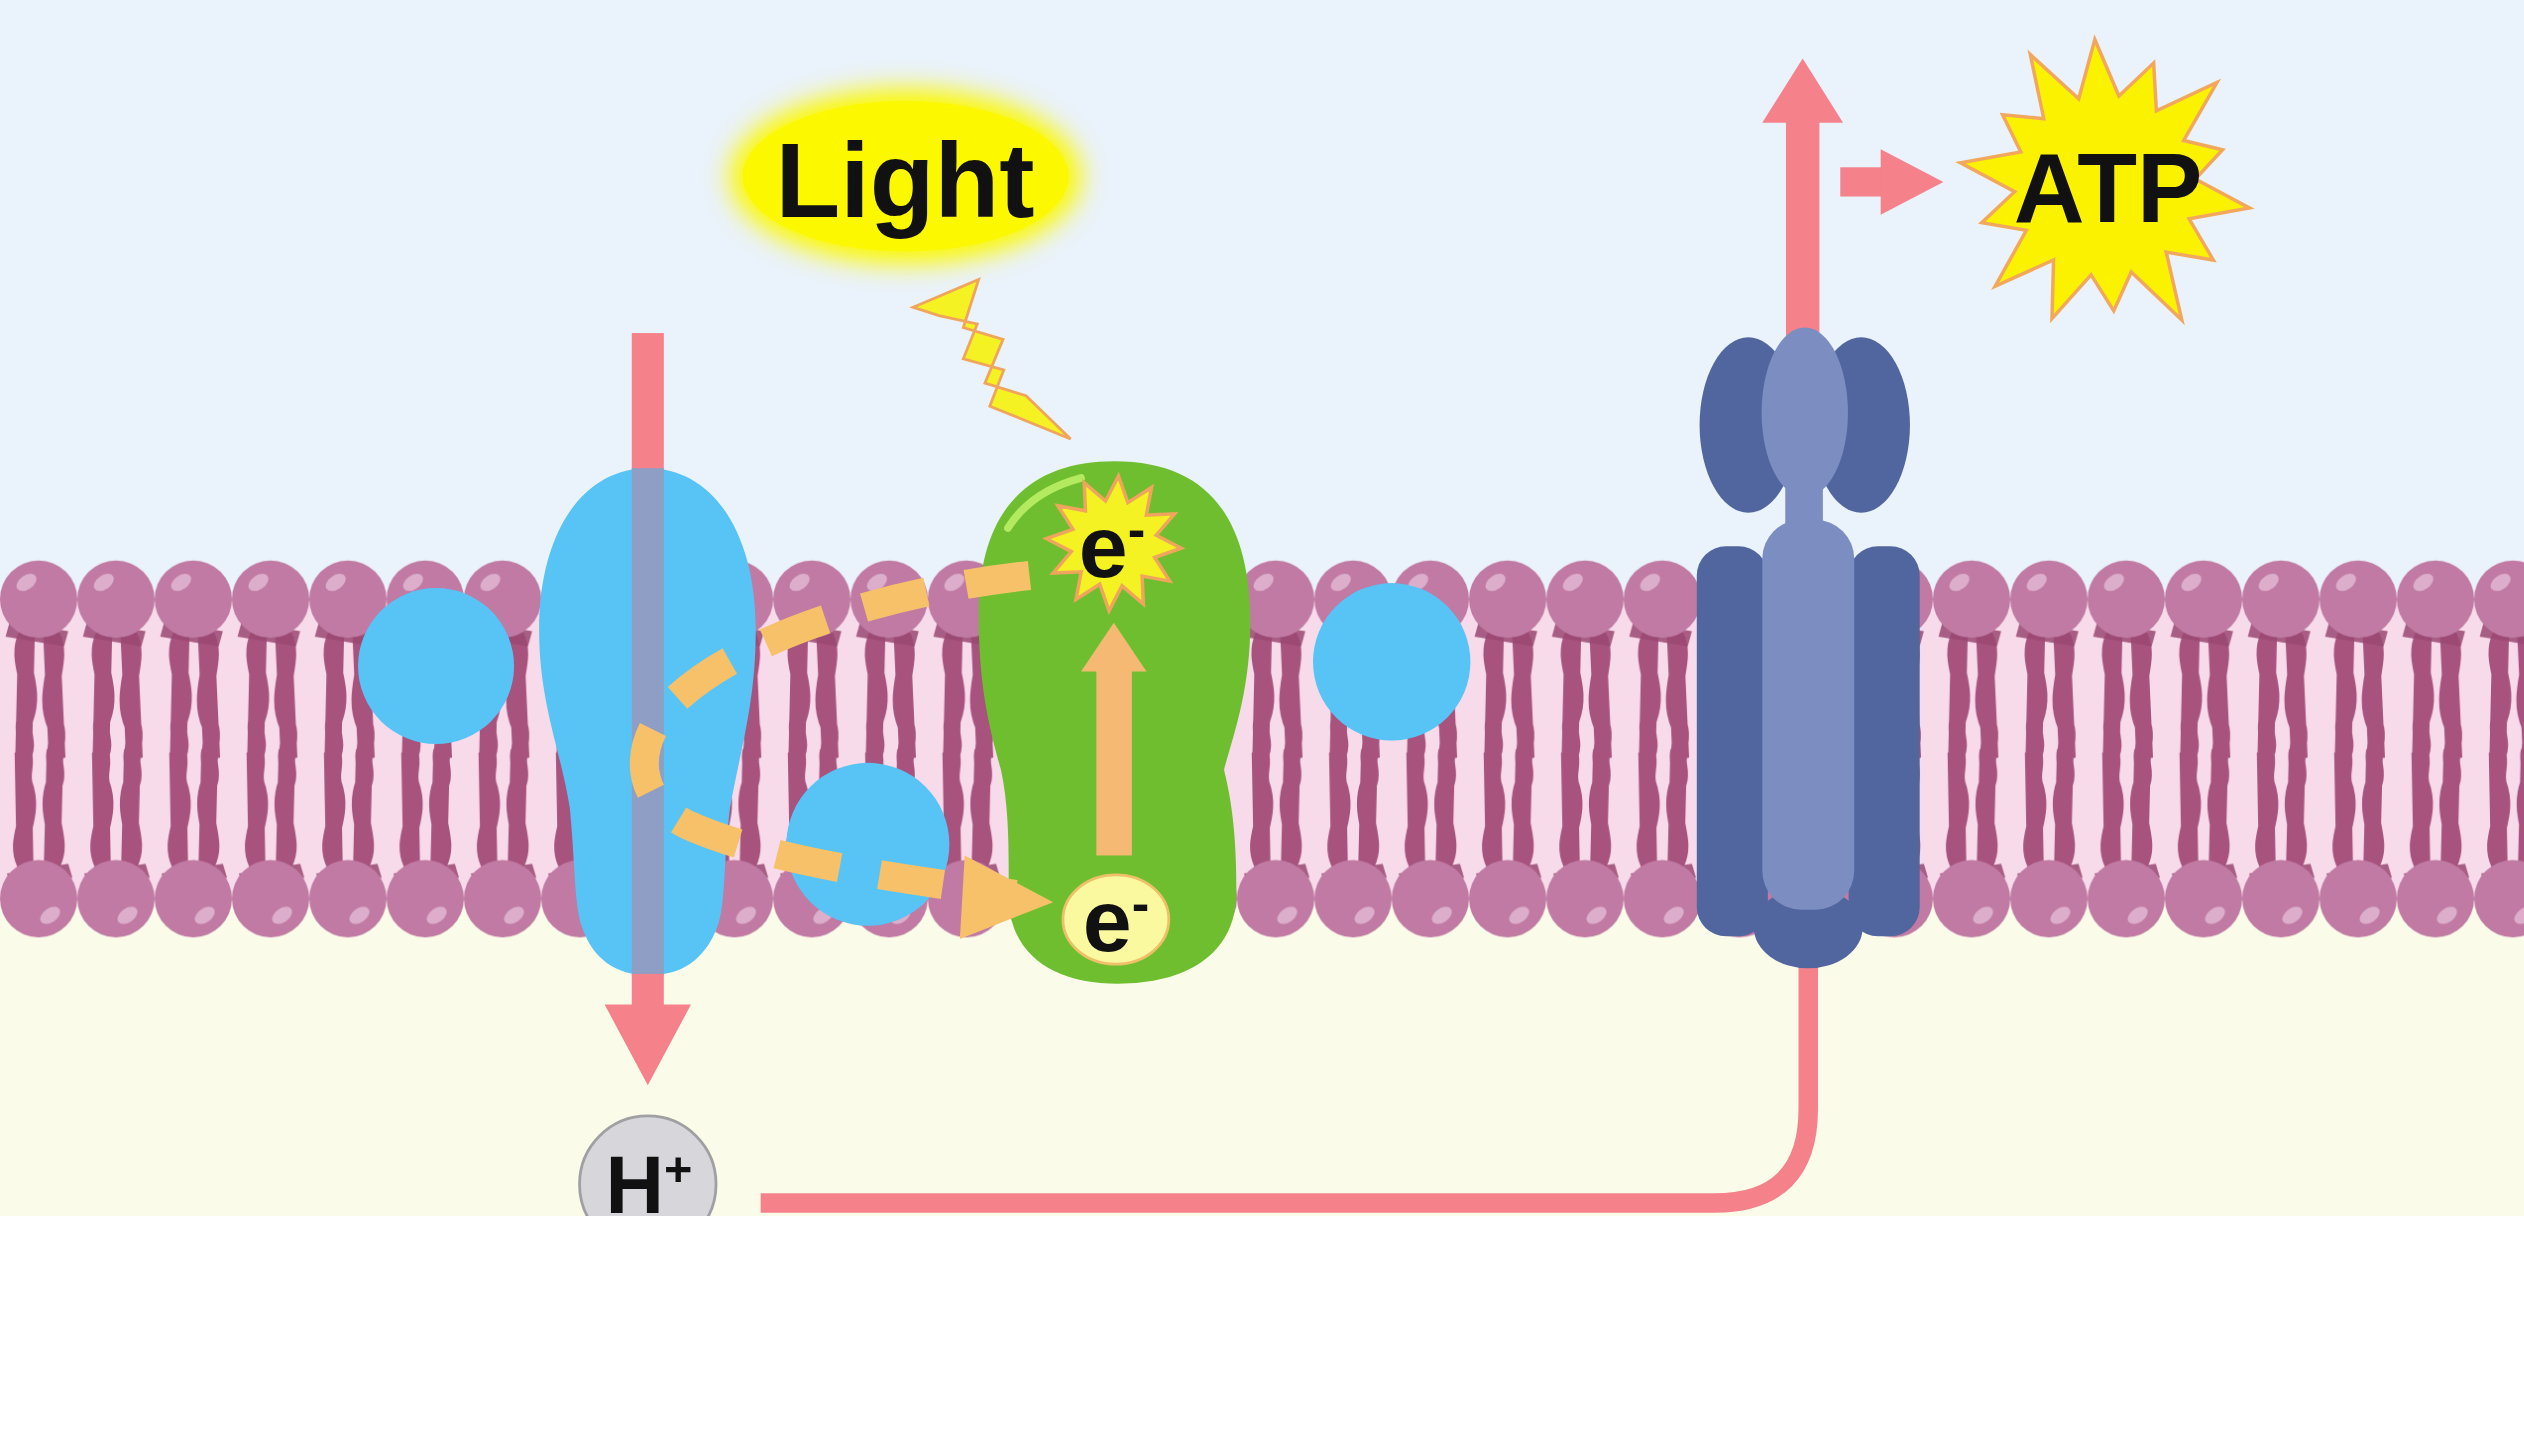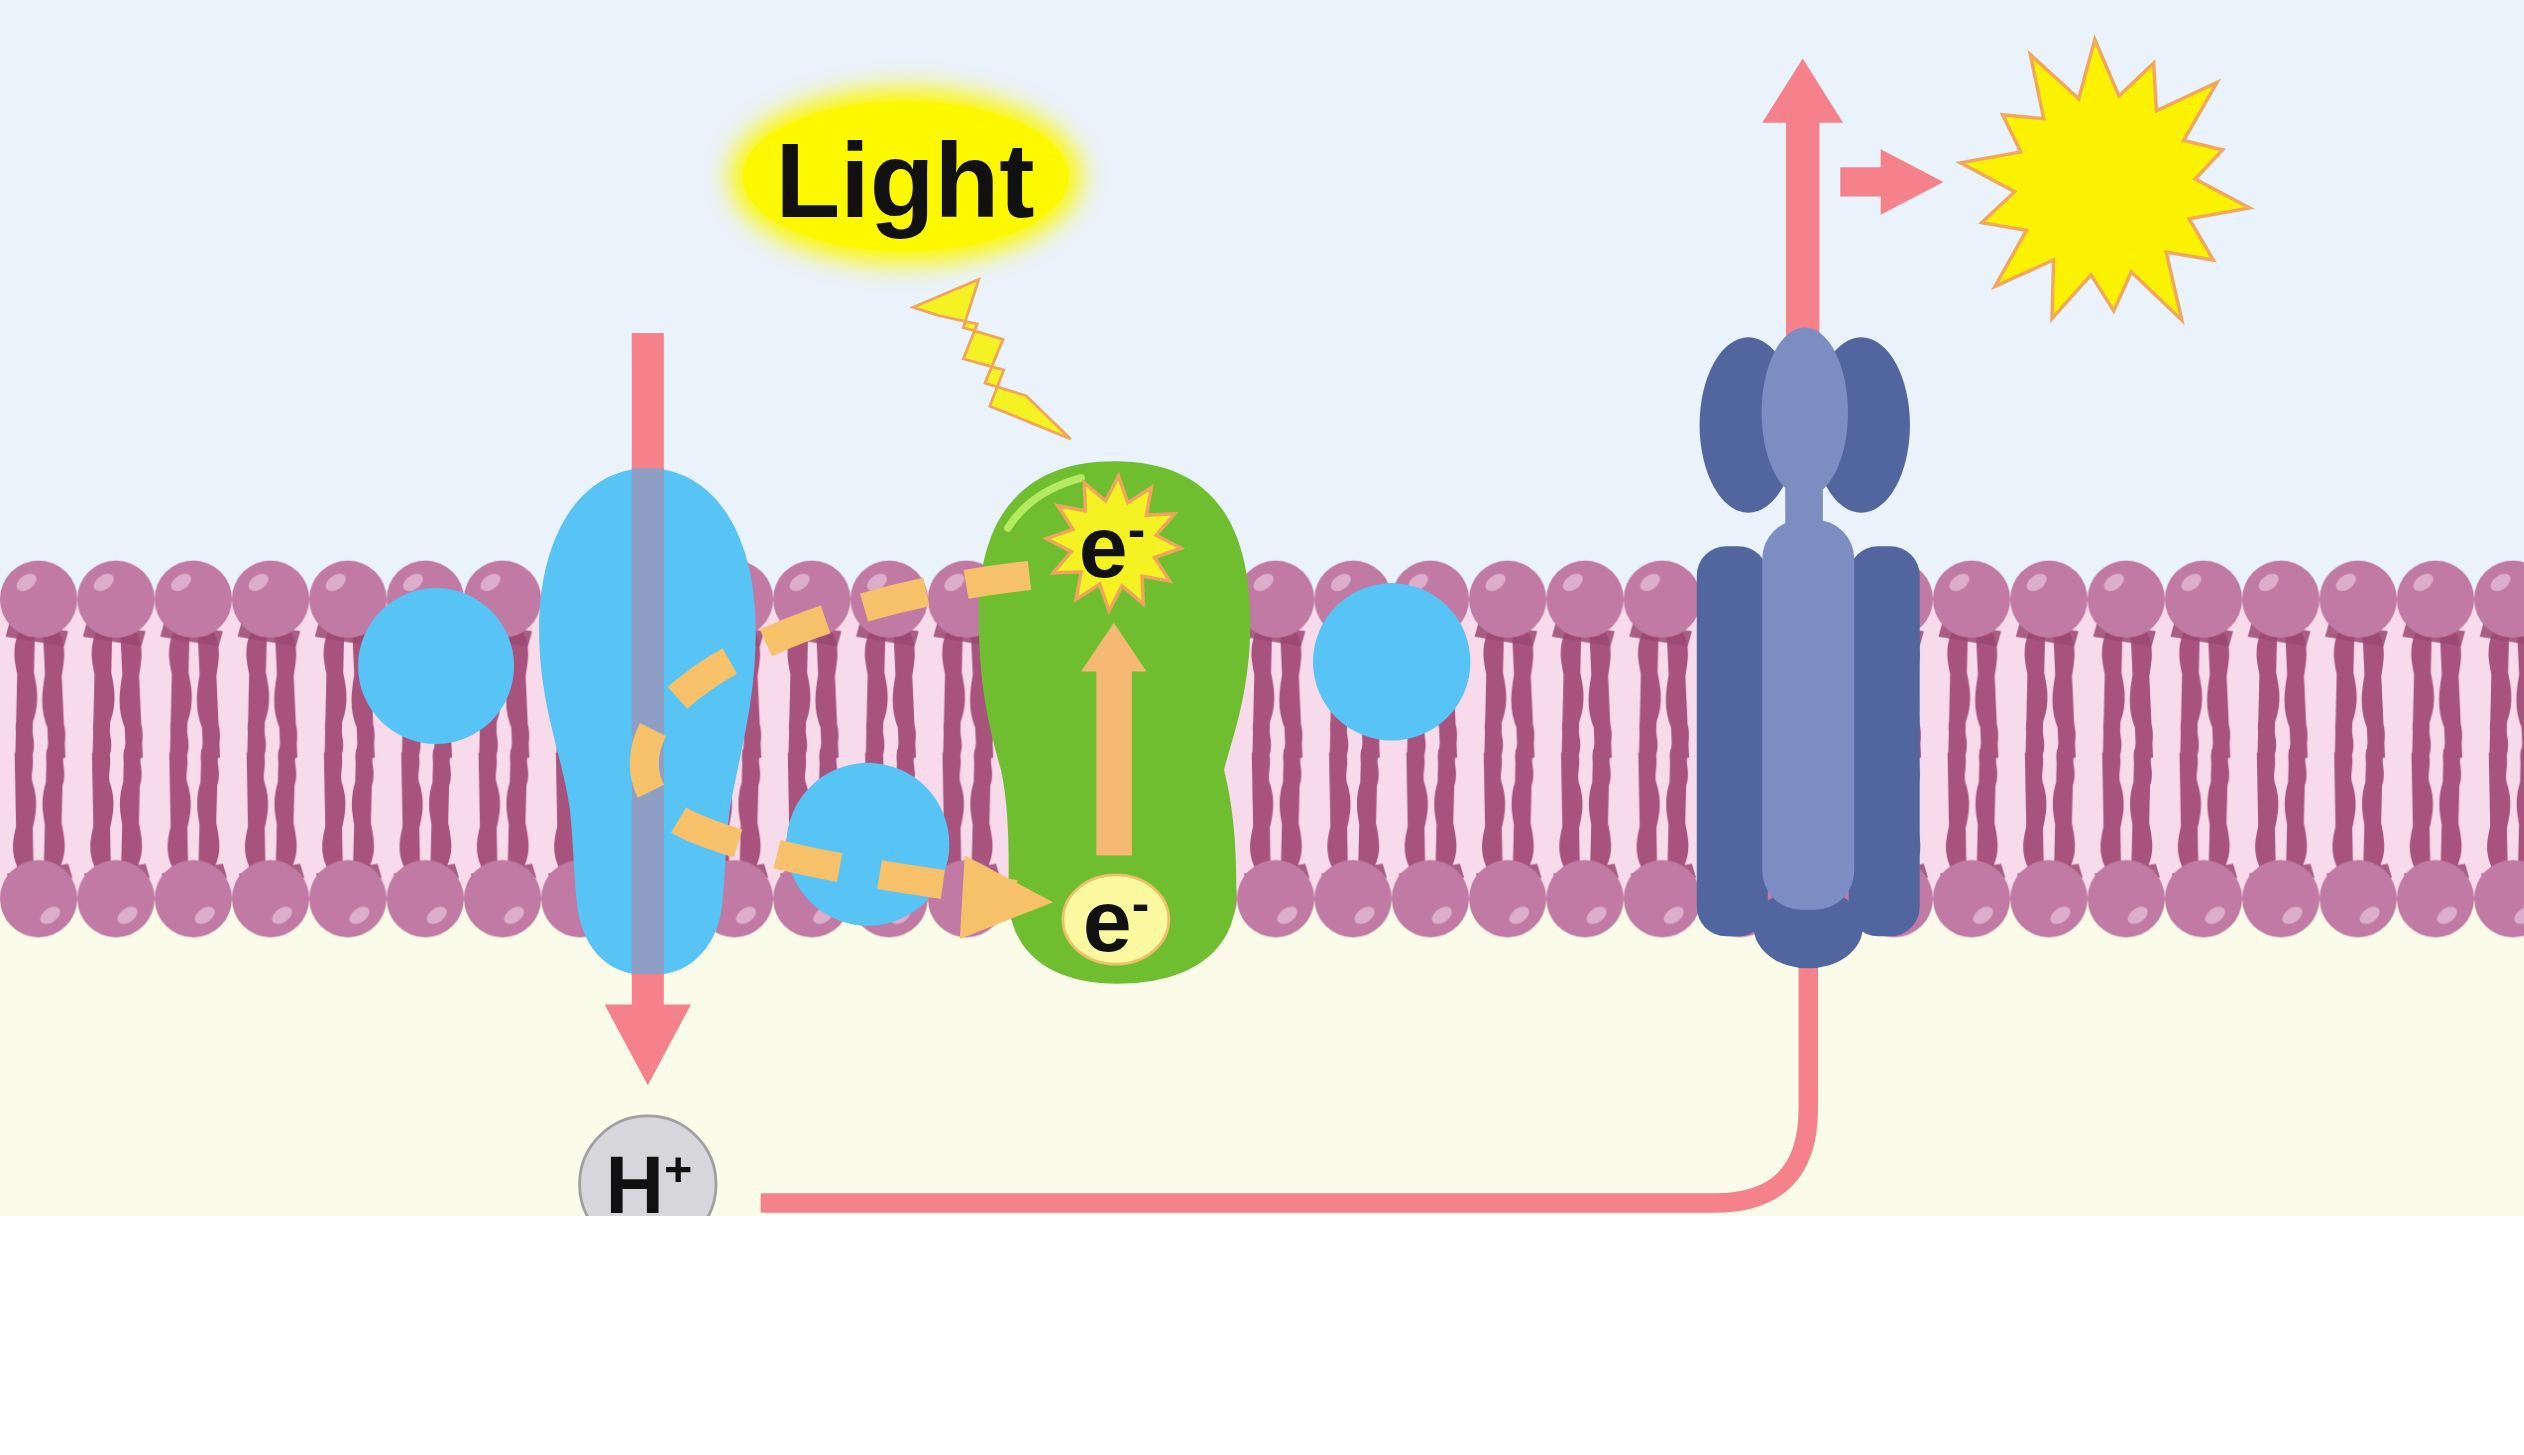--- a/index.html
+++ b/index.html
@@ -109,18 +109,19 @@
     <ellipse cx="1300" cy="253" rx="252" ry="126" filter="url(#glow)" fill="#FCF800"></ellipse>
     <ellipse cx="1300" cy="253" rx="234" ry="108" fill="#FCF800"></ellipse>
   </g>
 
   <polygon points="1311,441 1405,401 1383,470 1440,487 1414,550 1473,568 1537,630 1421,583 1441,531 1383,515 1403,465 1348,453" stroke-width="4" stroke="#EFA55C" fill="#F4F222"></polygon>
 
   <circle cx="930" cy="1700" r="98" stroke-width="4" stroke="#A0A0A3" fill="#D7D6DA"></circle>
 </svg>
 
 <div class="lbl lbl-light"><span>Light</span></div>
+<div class="lbl lbl-atp"><span>ATP</span></div>
 <div class="lbl lbl-e-top"><span>e</span><span class="sup">-</span></div>
 <div class="lbl lbl-e-bottom"><span>e</span><span class="sup">-</span></div>
 <div class="lbl lbl-h"><span>H</span><span class="sup">+</span></div>
 
 </div>
 
 
 </body></html>

